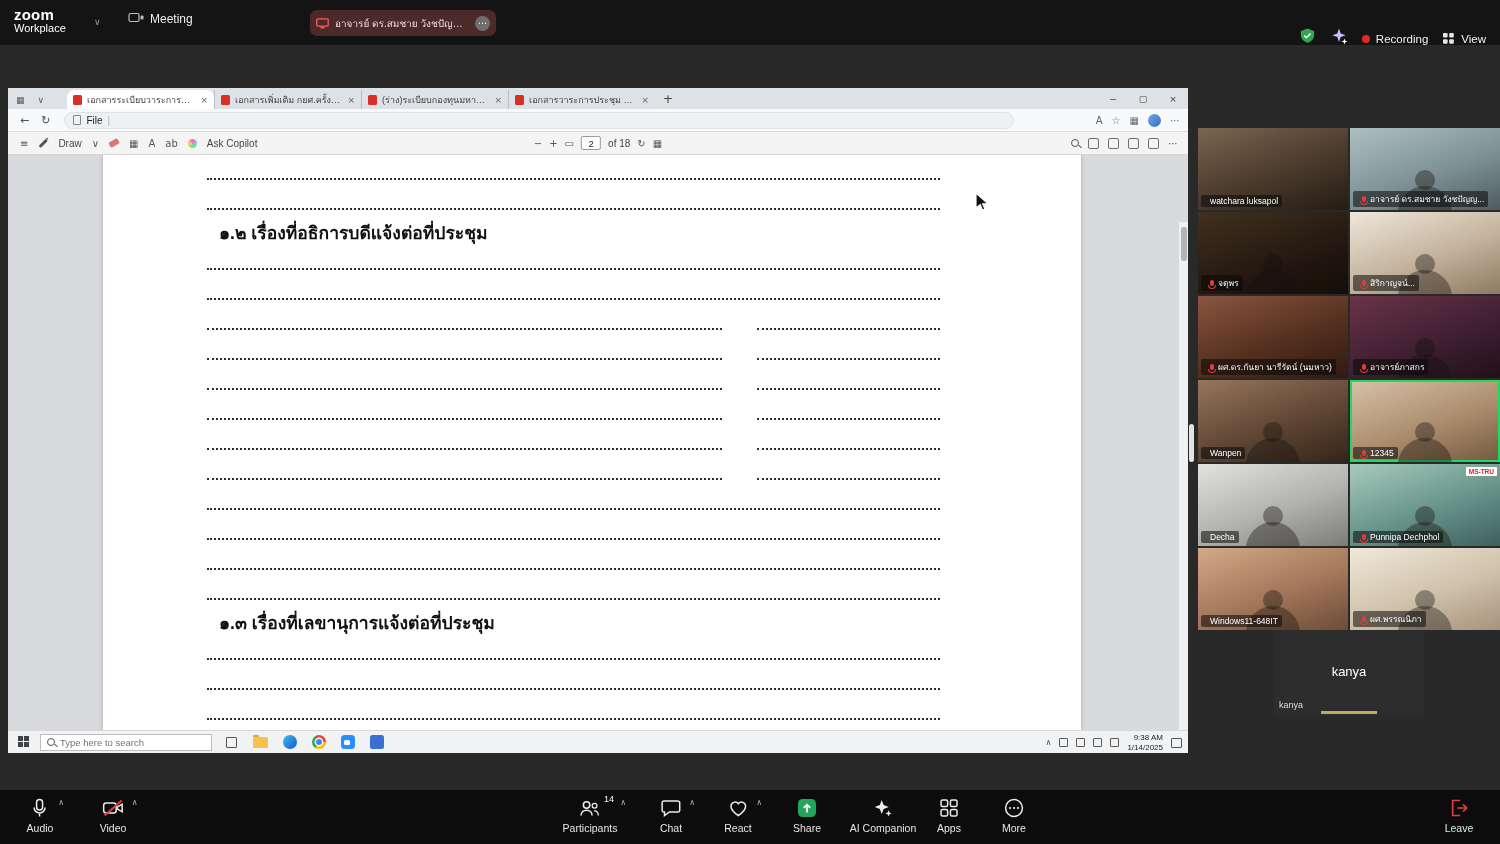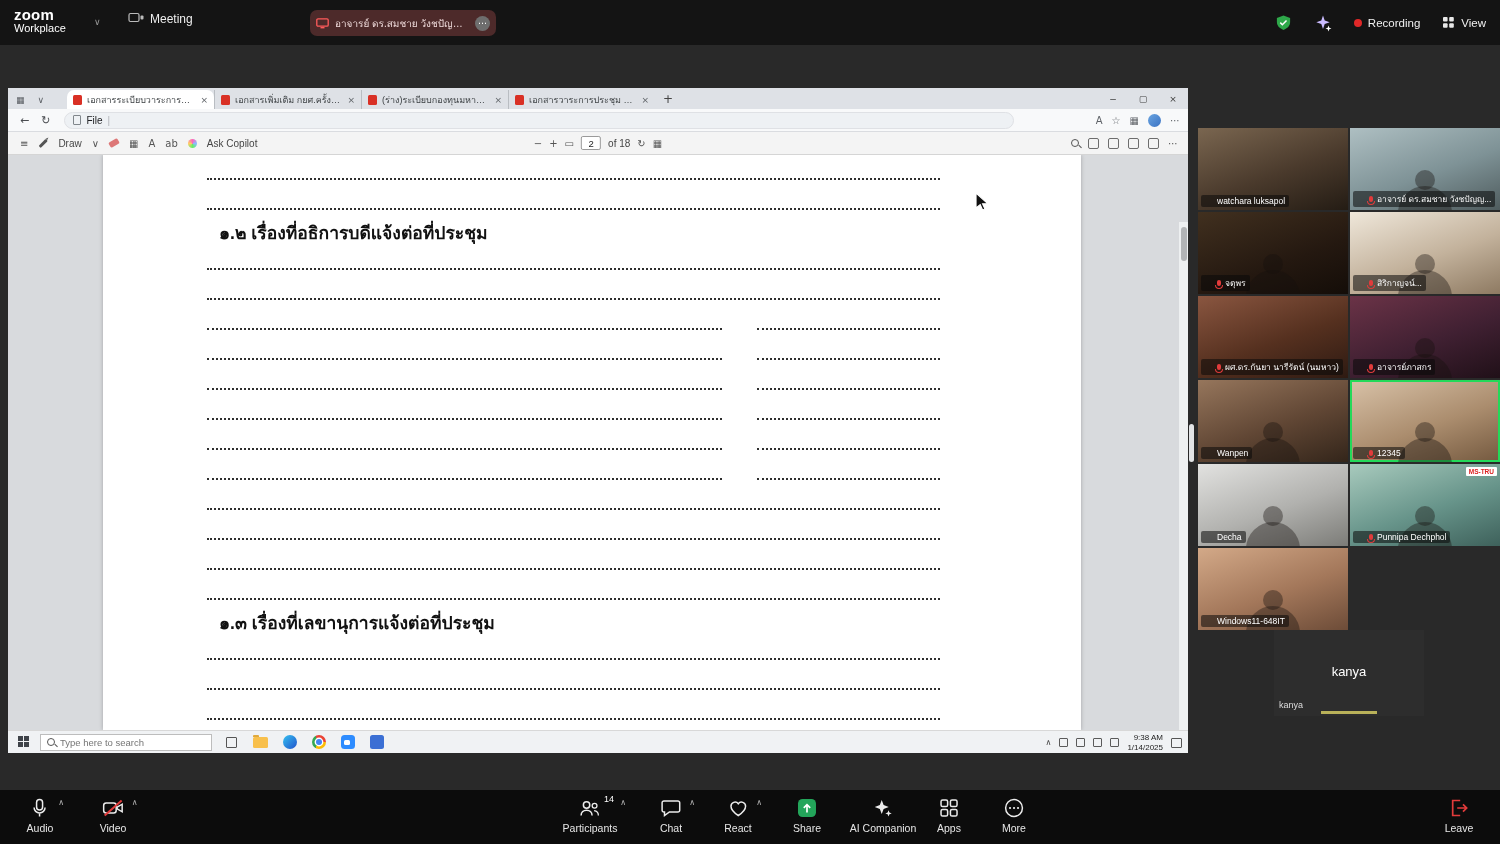--- a/index.html
+++ b/index.html
@@ -10,21 +10,21 @@
   .topbar { position:absolute; left:0; top:0; width:1500px; height:45px; background:#141414; z-index:50; }
   .zlogo { position:absolute; left:14px; top:7px; color:#fff; line-height:1.05; }
   .zlogo .z1 { font-size:15px; font-weight:700; letter-spacing:.2px; }
   .zlogo .z2 { font-size:11px; }
   .logo-caret { position:absolute; left:94px; top:17px; color:#9a9a9a; font-size:9px; }
   .meeting-item { position:absolute; left:128px; top:12px; display:flex; align-items:center; gap:6px; color:#eee; font-size:12px;text-align:center; }
   .share-pill { position:absolute; left:310px; top:10px; width:186px; height:26px; background:#4d2a2a; border-radius:7px;
                 display:flex; align-items:center; gap:6px; padding:0 6px; }
   .share-pill .ptxt { color:#f0dcdc; font-size:10px; white-space:nowrap; overflow:hidden; text-overflow:ellipsis; flex:1; }
   .pill-more { width:15px; height:15px; border-radius:50%; background:#6e6e6e; color:#fff; font-size:9px; display:flex; align-items:center; justify-content:center; flex:none; }
-  .top-right { position:absolute; right:14px; top:0; height:45px; display:flex; align-items:center; gap:22px; }
+  .top-right { position:absolute; right:14px; top:0; height:45px; display:flex; align-items:flex-end; gap:14px; }
   .rec-wrap { display:flex; align-items:center; gap:6px; color:#f0f0f0; font-size:11.5px; }
   .rec-dot { width:8px; height:8px; border-radius:50%; background:#e02828; }
   .view-wrap { display:flex; align-items:center; gap:6px; color:#f0f0f0; font-size:11.5px; }
 
   
   .shared { position:absolute; left:8px; top:88px; width:1180px; height:665px; background:#fff; }
 
   .tabstrip { position:absolute; left:0; top:0; width:1180px; height:21px; background:#dee1e6; display:flex; align-items:flex-end; }
   .ts-ico { color:#5a5e63; font-size:9px; margin:0 5px 4px 8px; }
   .btabs { display:flex; height:19px; margin-left:18px; }
@@ -101,21 +101,21 @@
   
   .cursor { position:absolute; left:975px; top:192px; z-index:40; }
 
   
   .handle { position:absolute; left:1189px; top:424px; width:5px; height:38px; background:#e2e4e6; border-radius:3px; }
   .vgrid { position:absolute; left:1198px; top:128px; width:302px; display:grid; grid-template-columns:150px 150px; grid-auto-rows:82px; gap:2px; }
   .tile { position:relative; overflow:hidden; background:#333; }
   .tile.active { outline:2px solid #23d959; outline-offset:-2px; }
   .sil { position:absolute; left:50%; bottom:-6px; transform:translateX(-50%); width:54px; height:30px; background:rgba(22,16,12,.38); border-radius:27px 27px 0 0; }
   .sil::before { content:""; position:absolute; left:50%; top:-16px; transform:translateX(-50%); width:20px; height:20px; border-radius:50%; background:rgba(22,16,12,.38); }
-  .nameplate { position:absolute; left:3px; bottom:3px; max-width:143px; display:flex; align-items:center; background:rgba(10,10,10,.55); border-radius:2px; padding:1px 4px 1px 16px; }
+  .nameplate { position:absolute; left:3px; bottom:3px; max-width:143px; display:flex; align-items:center; background:rgba(10,10,10,.55); border-radius:2px; padding:1px 4px 1px 9px; }
   .pname { font-size:8.5px; color:#fff; white-space:nowrap; overflow:hidden; text-overflow:ellipsis; }
   .mic { display:inline-block; width:4px; height:6px; background:#e23b3b; border-radius:2px; position:relative; margin-right:4px; flex:none; }
   .mic::after { content:""; position:absolute; left:-2px; right:-2px; bottom:-2.5px; height:3px; border:1px solid #e23b3b; border-top:none; border-radius:0 0 4px 4px; }
   .corner { position:absolute; top:3px; right:3px; background:#fff; color:#d22; font-size:6.5px; font-weight:700; padding:1px 3px; border-radius:1px; }
   .self-tile { position:absolute; left:1274px; top:630px; width:150px; height:86px; background:#2d2d2d; }
   .self-center { position:absolute; left:0; right:0; top:34px; text-align:center; color:#fff; font-size:13px; }
   .self-label { position:absolute; left:5px; bottom:6px; color:#ddd; font-size:9px; }
   .self-bar { position:absolute; left:47px; bottom:2px; width:56px; height:3px; background:#b9b159; }
 
   
@@ -407,20 +407,27 @@
           <span class="mic"></span>
           <span class="pname">Punnipa Dechphol</span>
         </div>
     </div>
     <div class="tile" style="background:linear-gradient(160deg,#d3a988 0%,#a3775a 55%,#6d4c38 100%)">
       <div class="sil"></div>
       <div class="nameplate">
           <span class="pname">Windows11-648IT</span>
         </div>
     </div>
+    <div class="tile" style="background:linear-gradient(160deg,#f0e8da 0%,#d0c2ab 55%,#a6937c 100%)">
+      <div class="sil"></div>
+      <div class="nameplate">
+          <span class="mic"></span>
+          <span class="pname">ผศ.พรรณนิภา</span>
+        </div>
+    </div>
   </div>
 
   <div class="self-tile">
     <div class="self-center">kanya</div>
     <div class="self-label">kanya</div>
     <div class="self-bar"></div>
   </div>
 
   <footer class="bottombar">
 

